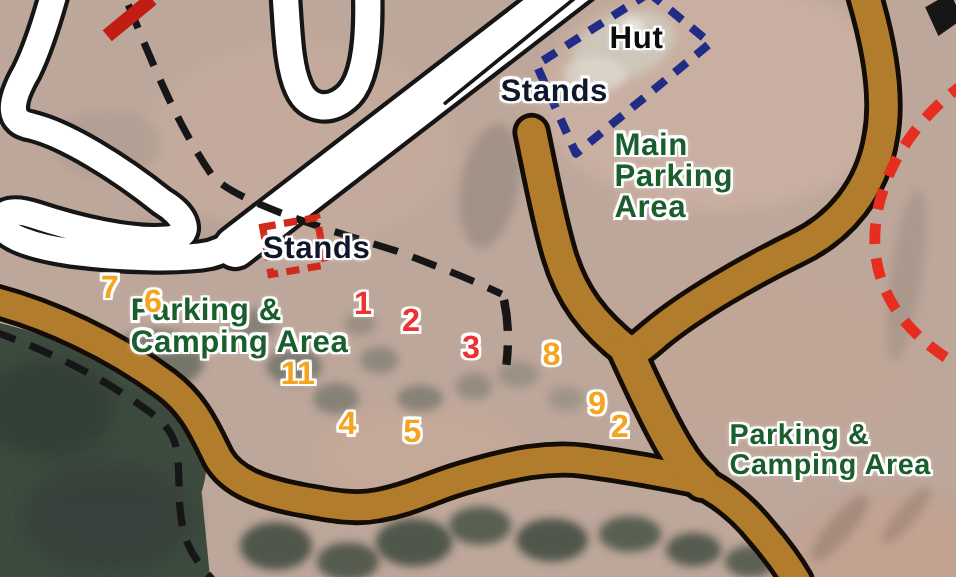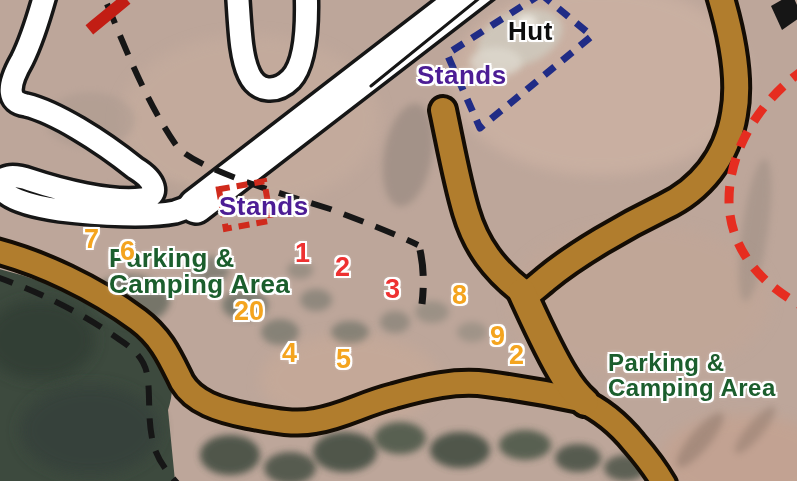--- a/index.html
+++ b/index.html
@@ -19,21 +19,21 @@
     line-height:26px;
     font-size:26px;
     letter-spacing:0.5px;
     text-shadow:
       -2px -2px 0 #fff, 2px -2px 0 #fff, -2px 2px 0 #fff, 2px 2px 0 #fff,
       -2px 0 0 #fff, 2px 0 0 #fff, 0 -2px 0 #fff, 0 2px 0 #fff,
       0 0 5px #fff;
     pointer-events:none;
   }
   .lbl.green{color:#1b5e2d;}
-  .lbl.maroon{color:#4c1d95;}
+  .lbl.maroon{color:#0f172a;}
   .lbl.black{color:#0d0d0d;}
   .marker{
     position:absolute;
     font-weight:bold;
     font-size:27px;
     line-height:27px;
     text-shadow:
       -2px -2px 0 #fff, 2px -2px 0 #fff, -2px 2px 0 #fff, 2px 2px 0 #fff,
       -2px 0 0 #fff, 2px 0 0 #fff, 0 -2px 0 #fff, 0 2px 0 #fff,
       0 0 4px #fff;
@@ -139,30 +139,33 @@
 
     <rect x="222" y="185" width="46" height="40" transform="rotate(-10 245 205)" stroke="#d02a1c" stroke-width="6" stroke-dasharray="11 7"></rect>
 
     <path stroke="#c21d14" stroke-width="12" stroke-linecap="square" d="M 94,26 L 122,3"></path>
   </g>
 </svg>
 
 <div class="lbl black" style="left:508px;top:18px;">Hut</div>
 <div class="lbl maroon" style="left:417px;top:62px;">Stands</div>
 <div class="lbl maroon" style="left:219px;top:193px;">Stands</div>
+<div class="lbl green" style="left:512px;top:107px;width:160px;">Main
+Parking
+Area</div>
 <div class="lbl green" style="left:109px;top:245px;width:200px;">Parking &amp;
 Camping Area</div>
 <div class="lbl green" style="left:608px;top:350px;width:200px;font-size:24px;line-height:25px;">Parking &amp;
 Camping Area</div>
 
 <div class="marker" style="left: 295px; top: 240px; color: rgb(238, 49, 49);">1</div>
 <div class="marker" style="left: 335px; top: 254px; color: rgb(238, 49, 49);">2</div>
 <div class="marker" style="left: 385px; top: 276px; color: rgb(238, 49, 49);">3</div>
 <div class="marker" style="left: 282px; top: 340px; color: rgb(244, 164, 31);">4</div>
 <div class="marker" style="left: 336px; top: 346px; color: rgb(244, 164, 31);">5</div>
 <div class="marker" style="left: 120px; top: 238px; color: rgb(244, 164, 31);">6</div>
 <div class="marker" style="left: 84px; top: 226px; color: rgb(244, 164, 31);">7</div>
 <div class="marker" style="left: 452px; top: 282px; color: rgb(244, 164, 31);">8</div>
 <div class="marker" style="left: 490px; top: 323px; color: rgb(244, 164, 31);">9</div>
 <div class="marker" style="left: 509px; top: 342px; color: rgb(244, 164, 31);">2</div>
-<div class="marker" style="left: 234px; top: 298px; color: rgb(244, 164, 31);">20</div>
+<div class="marker" style="left: 234px; top: 298px; color: rgb(244, 164, 31);">11</div>
 
 </div>
 
 </body></html>

